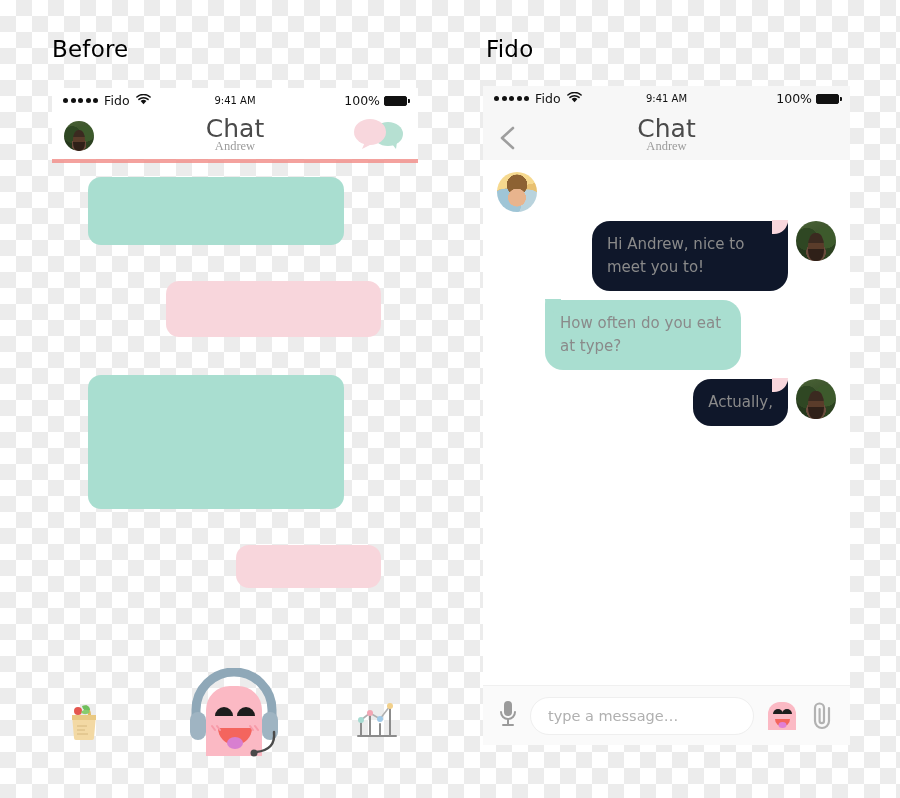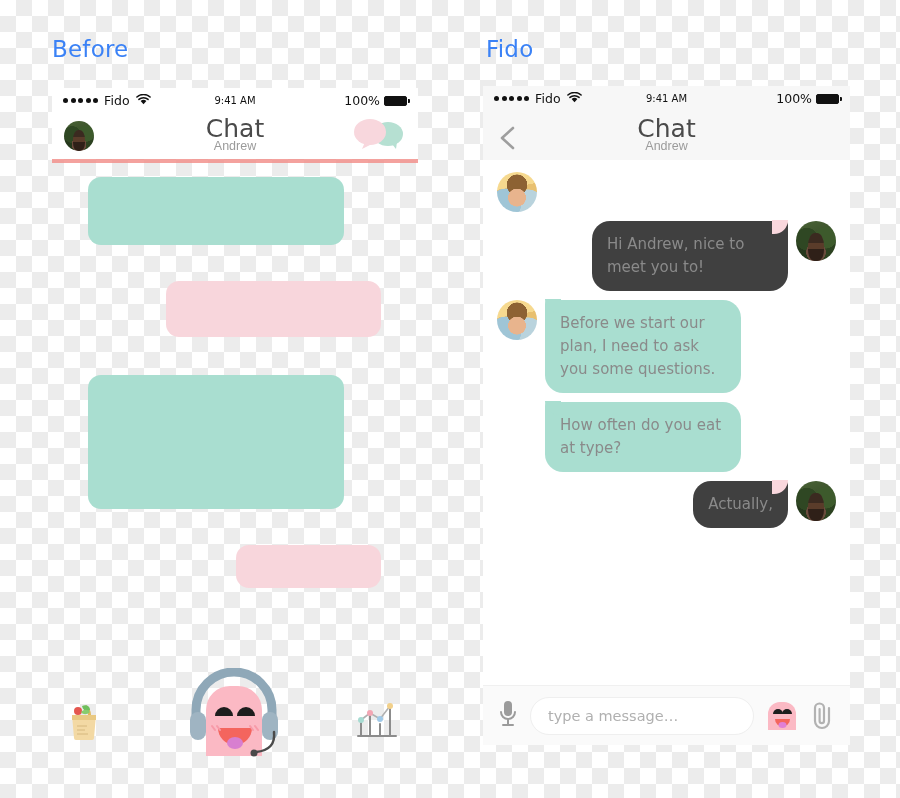--- a/index.html
+++ b/index.html
@@ -20,21 +20,21 @@
       linear-gradient(45deg, #ececec 25%, transparent 25%, transparent 75%, #ececec 75%);
     background-size: 32px 32px;
     background-position: 0 0, 16px 16px;
   }
 
   
   .section-label {
     position: absolute;
     font-size: 23px;
     font-weight: 400;
-    color: #3b82f6;
+    color: #000000;
     letter-spacing: 0.2px;
     font-family: "DejaVu Sans", sans-serif;
   }
   #label-before { left: 52px; top: 36px; }
   #label-after  { left: 486px; top: 36px; }
 
   
   .phone {
     position: absolute;
     overflow: hidden;
@@ -120,21 +120,21 @@
   }
   .nav-title {
     font-size: 25px;
     color: #4a4a4a;
     font-family: "DejaVu Sans", sans-serif;
     line-height: 21px;
   }
   .nav-sub {
     font-size: 12.5px;
     color: #9b9b9b;
-    font-family: Liberation Sans, sans-serif;
+    font-family: Liberation Serif, serif;
     line-height: 15px;
   }
   .avatar {
     border-radius: 50%;
     background: #3f5432;
     overflow: hidden;
     position: relative;
     flex: none;
   }
   .avatar.nav-av { width: 30px; height: 30px; }
@@ -237,21 +237,21 @@
   }
   .bubble.mint::before {
     content: "";
     position: absolute;
     left: 0; top: -1px;
     width: 16px; height: 14px;
     background: #a9ded0;
     border-radius: 0 0 0 14px;
   }
   .bubble.pink {
-    background: #404040;
+    background: #0f172a;
     border-radius: 18px 4px 18px 18px;
   }
   .bubble.pink::before {
     content: "";
     position: absolute;
     right: 0; top: -1px;
     width: 16px; height: 14px;
     background: #f9d7dd;
     border-radius: 0 0 14px 0;
   }
@@ -445,24 +445,20 @@
 
     <div class="msg-row in">
       <div class="avatar andrew"></div>
     </div>
 
     <div class="msg-row out">
       <div class="bubble pink">Hi Andrew, nice to meet you to!</div>
       <div class="avatar olivia"></div>
     </div>
 
-    <div class="msg-row in">
-      <div class="avatar andrew"></div>
-      <div class="bubble mint">Before we start our plan, I need to ask you some questions.</div>
-    </div>
 
     <div class="msg-row in no-avatar">
       <div class="bubble mint">How often do you eat at type?</div>
     </div>
 
     <div class="msg-row out">
       <div class="bubble pink narrow">Actually,</div>
       <div class="avatar olivia"></div>
     </div>
 

